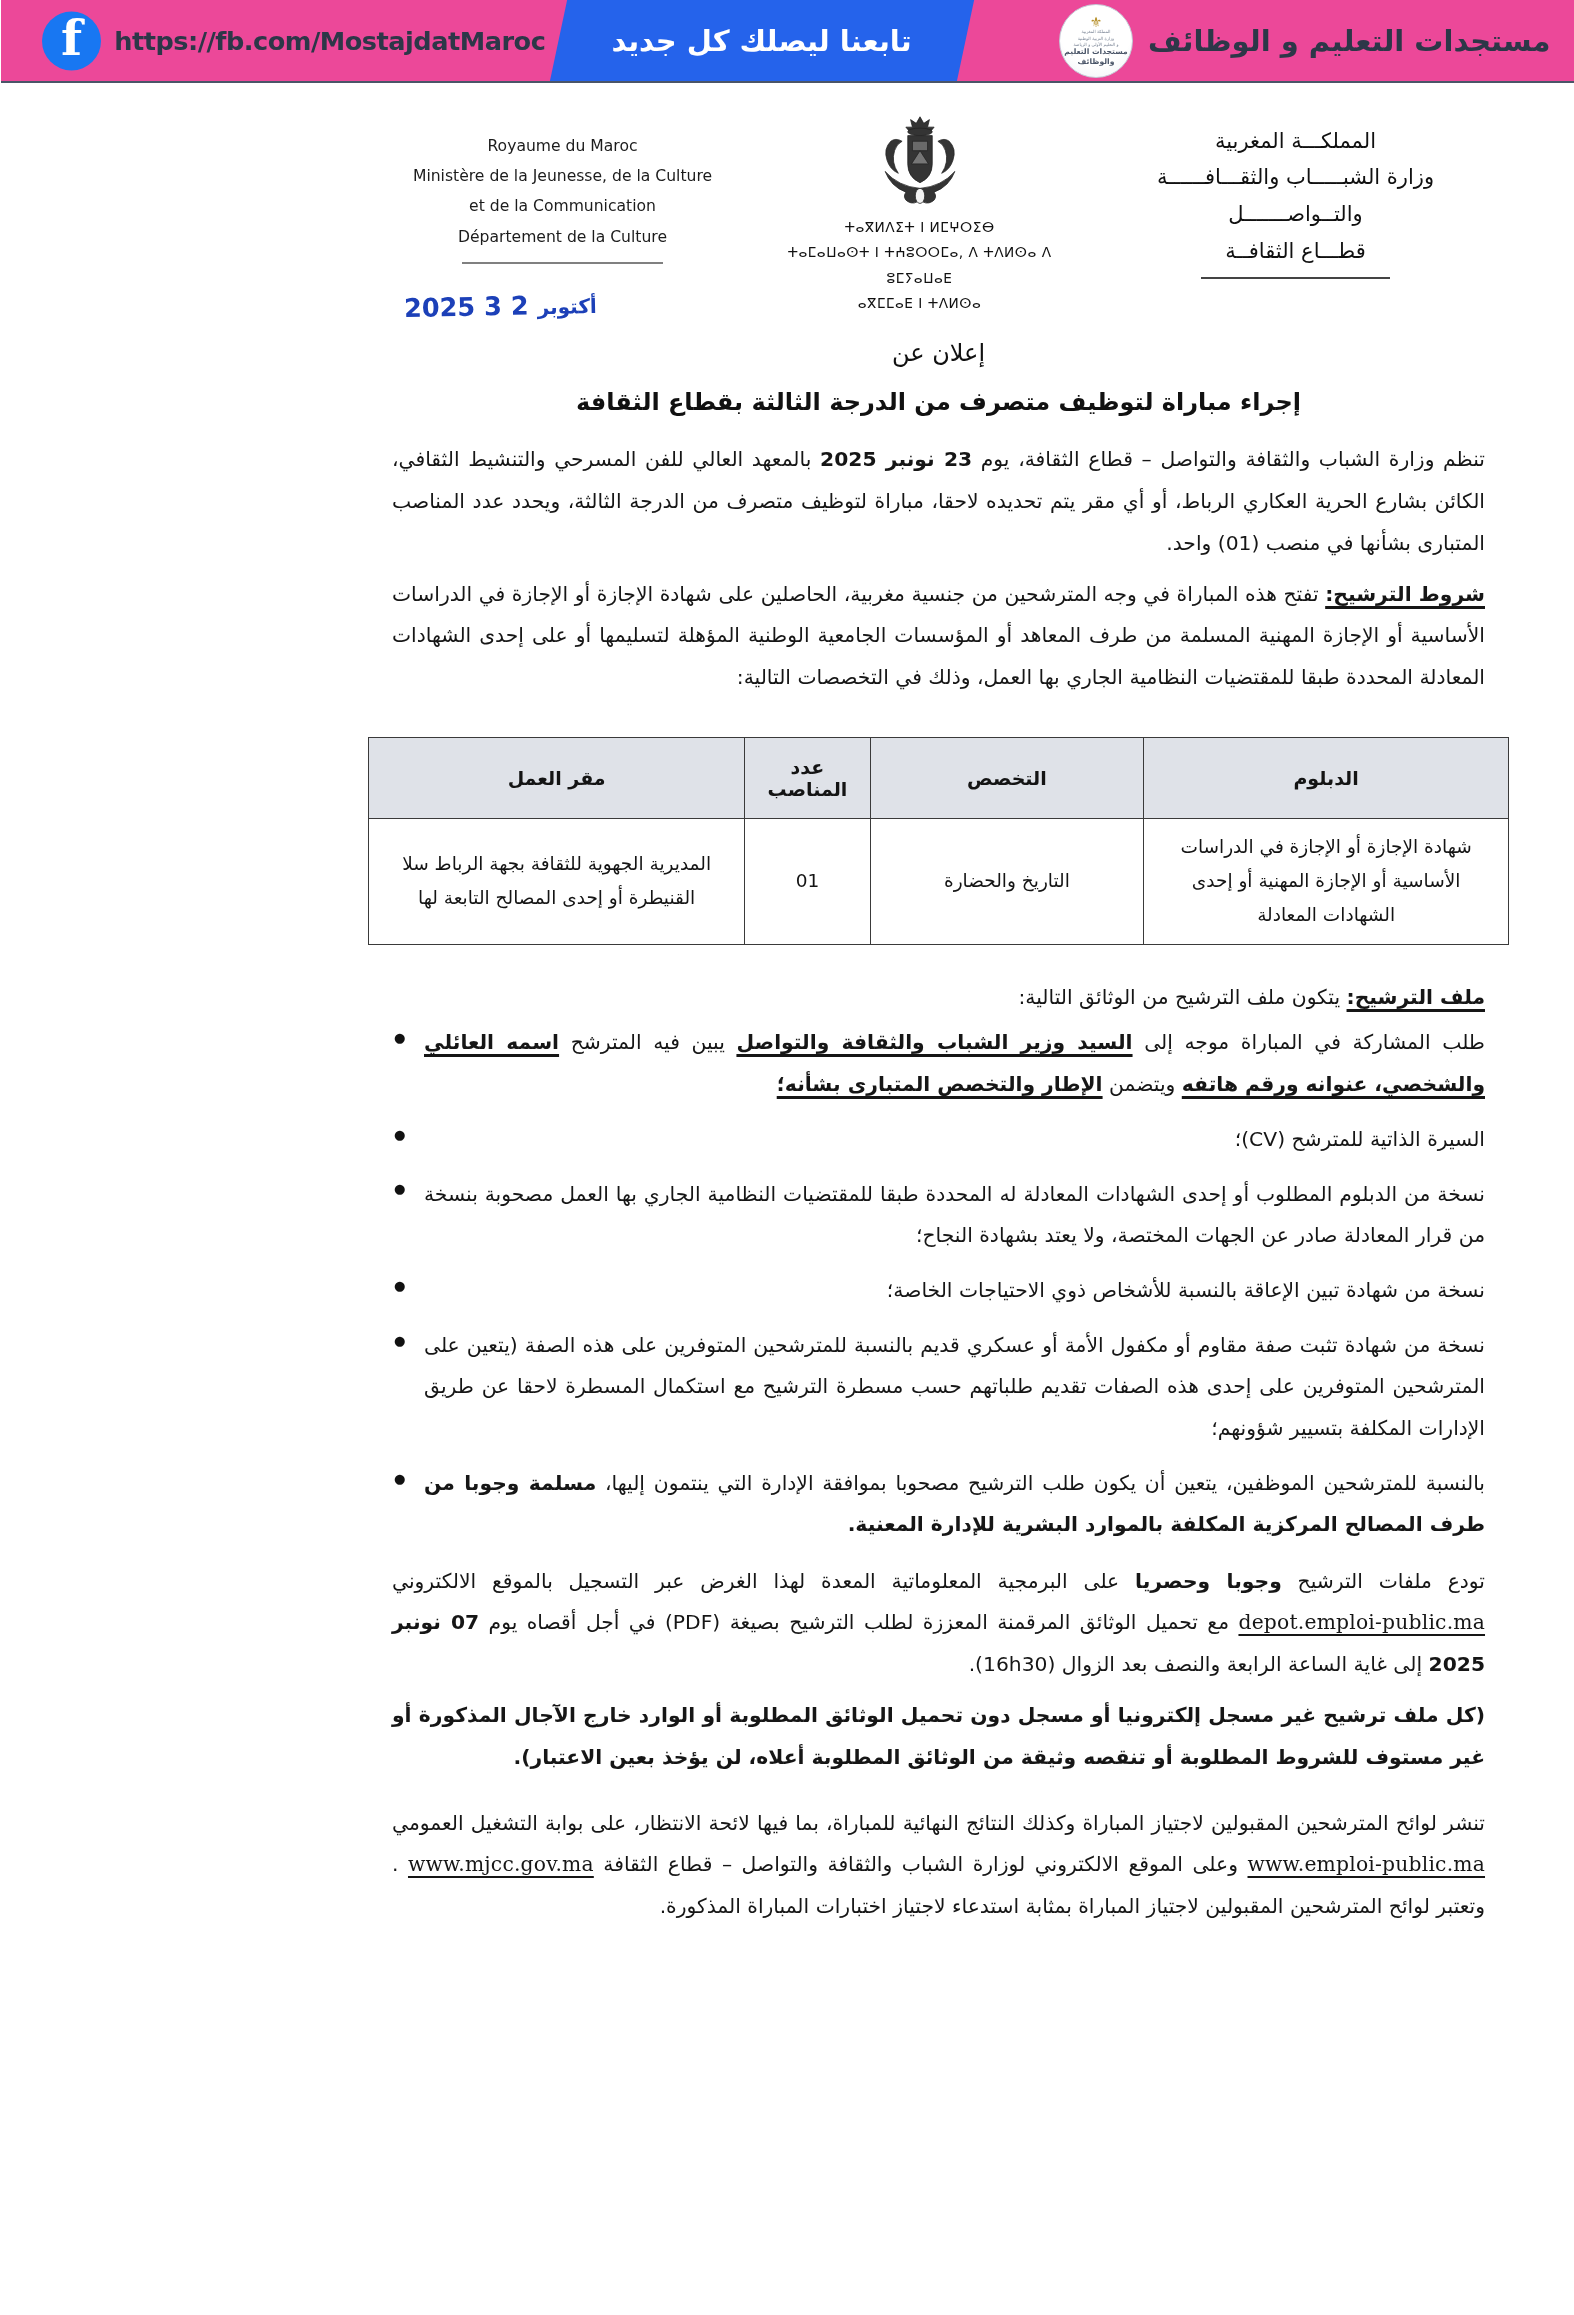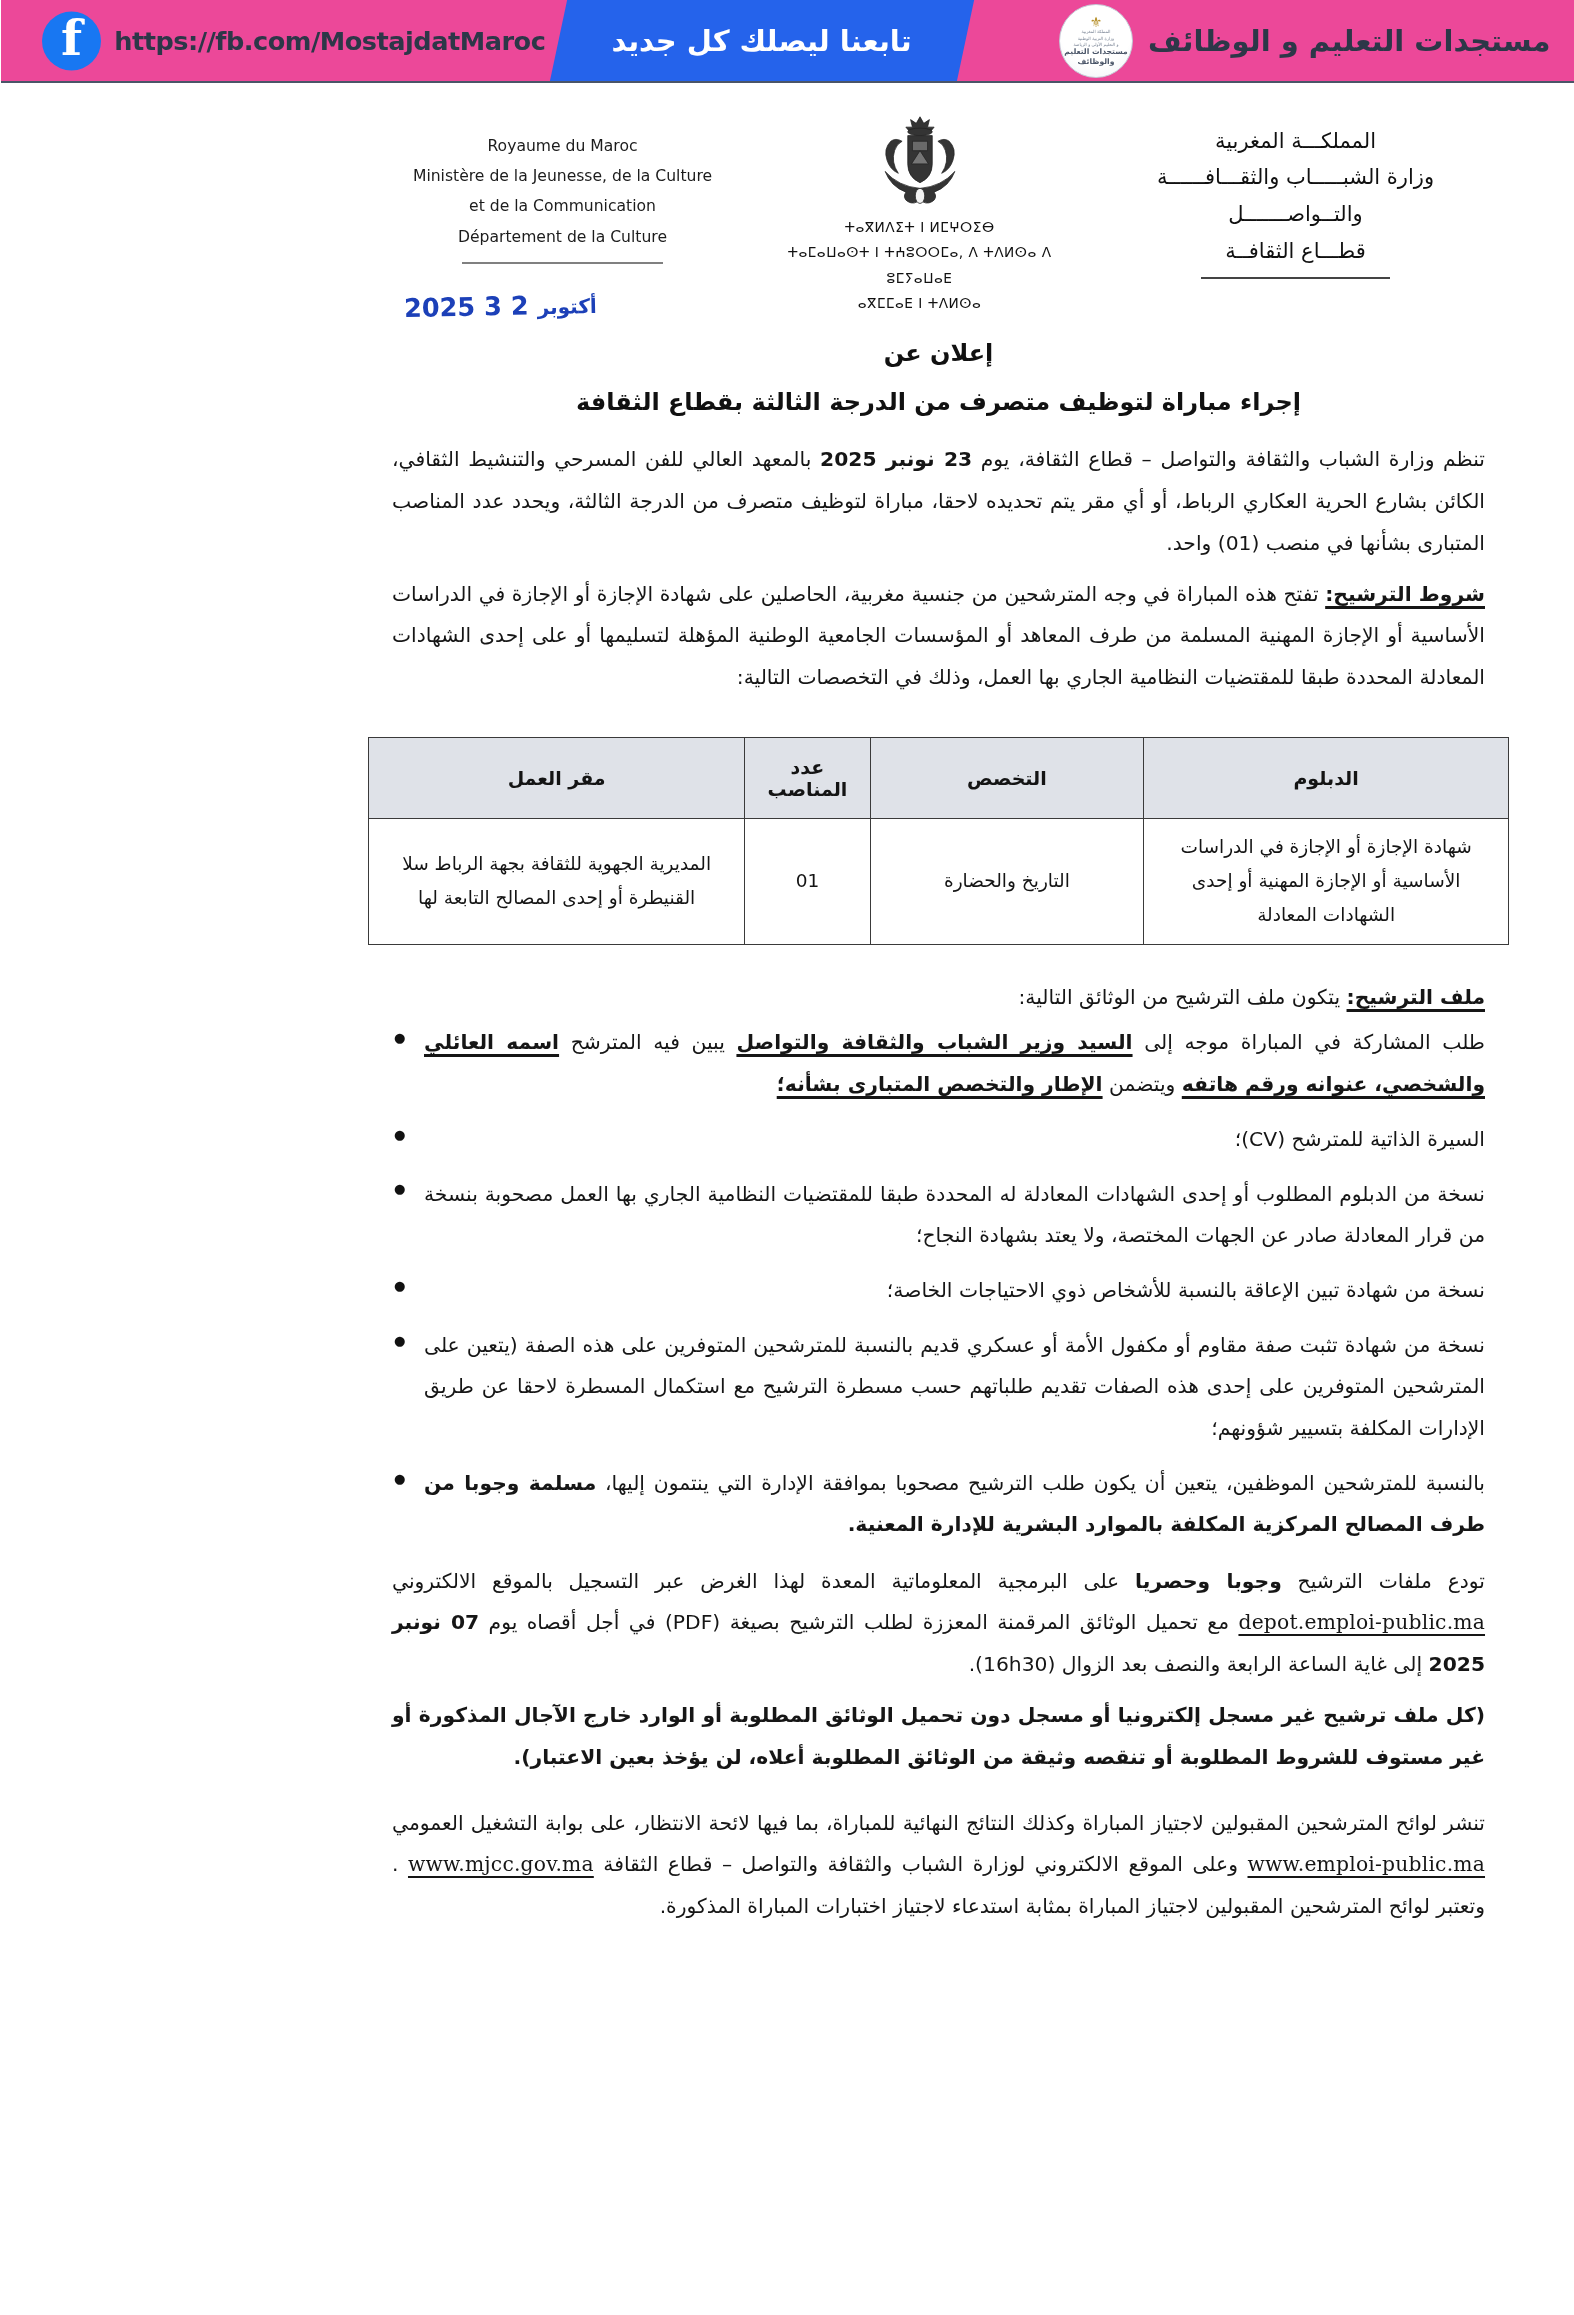--- a/index.html
+++ b/index.html
@@ -202,21 +202,21 @@
     font-weight: 700;
     font-size: 25.6px;
     letter-spacing: 0.9px;
     transform: rotate(-1.2deg);
     white-space: nowrap;
   }
   .date-stamp .ar { font-size: 20px; }
 
   
   .title-block { text-align: center; margin-top: 23px; }
-  .t-1 { font-size: 24px; font-weight: 700; color: #111; }
+  .t-1 { font-size: 24px; font-weight: 400; color: #111; }
   .t-2 { font-size: 24px; font-weight: 700; color: #111; margin-top: 21px; text-align: center; }
 
   
   .body-wrap {
     padding: 0 90px;
     margin-top: 23px;
     direction: rtl;
   }
   p.para {
     font-size: 20.3px;

